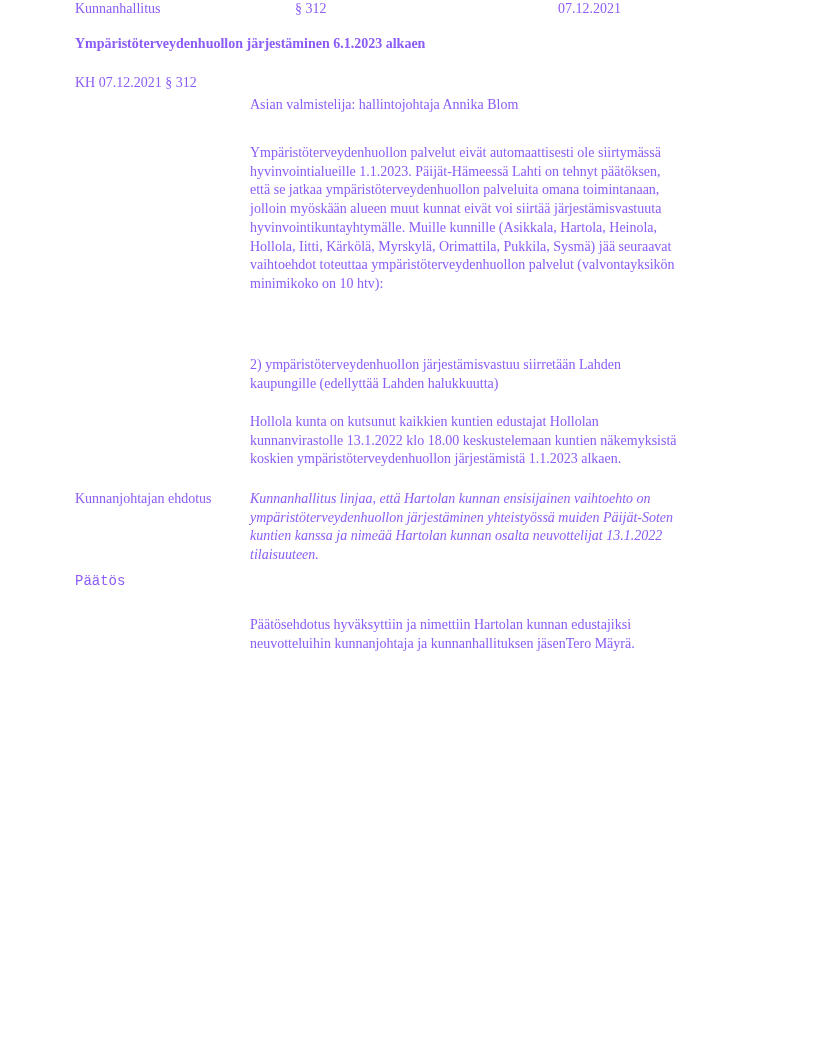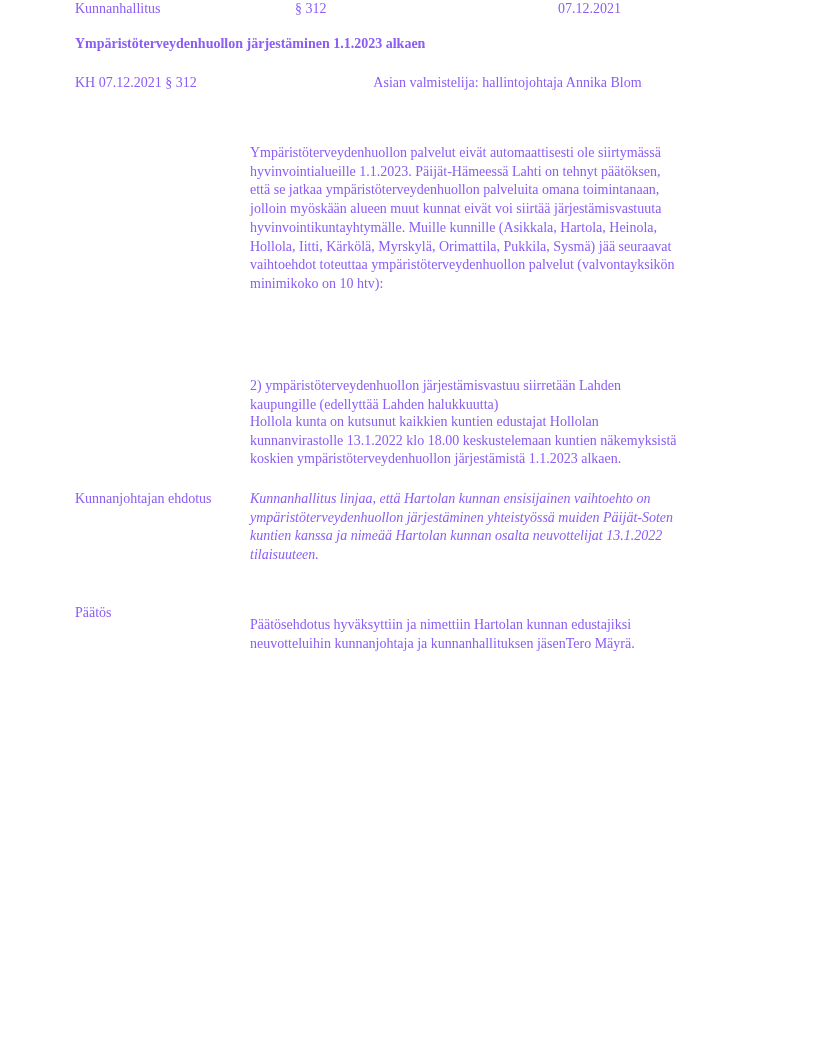--- a/index.html
+++ b/index.html
@@ -29,46 +29,46 @@
 <body>
 
 <div class="page">
 
   <div class="abs" style="top:0; left:0; width:816px;">
     <span class="abs" style="left:75px; top:0;">Kunnanhallitus</span>
     <span class="abs" style="left:295px; top:0;">§ 312</span>
     <span class="abs" style="left:518px; top:0;margin-left:40px;">07.12.2021</span>
   </div>
 
-  <div class="abs doc-title" style="top:35px; left:75px;">Ympäristöterveydenhuollon järjestäminen 1.1.2023 alkaen</div>
+  <div class="abs doc-title" style="top:35px; left:75px;">Ympäristöterveydenhuollon järjestäminen 6.1.2023 alkaen</div>
 
   <div class="abs" style="top:74px; left:75px;">KH 07.12.2021 § 312</div>
 
-  <div class="abs content-col pre" style="top:74px;text-align:center;">Asian valmistelija: hallintojohtaja Annika Blom</div>
+  <div class="abs content-col pre" style="top:96px;">Asian valmistelija: hallintojohtaja Annika Blom</div>
 
   <div class="abs content-col pre" style="top:144px;">Ympäristöterveydenhuollon palvelut eivät automaattisesti ole siirtymässä
 hyvinvointialueille 1.1.2023. Päijät-Hämeessä Lahti on tehnyt päätöksen,
 että se jatkaa ympäristöterveydenhuollon palveluita omana toimintanaan,
 jolloin myöskään alueen muut kunnat eivät voi siirtää järjestämisvastuuta
 hyvinvointikuntayhtymälle. Muille kunnille (Asikkala, Hartola, Heinola,
 Hollola, Iitti, Kärkölä, Myrskylä, Orimattila, Pukkila, Sysmä) jää seuraavat
 vaihtoehdot toteuttaa ympäristöterveydenhuollon palvelut (valvontayksikön
 minimikoko on 10 htv):</div>
 
 
-  <div class="abs content-col pre" style="top:377px;">2) ympäristöterveydenhuollon järjestämisvastuu siirretään Lahden
+  <div class="abs content-col pre" style="top:356px;">2) ympäristöterveydenhuollon järjestämisvastuu siirretään Lahden
 kaupungille (edellyttää Lahden halukkuutta)</div>
 
   <div class="abs content-col pre" style="top:413px;">Hollola kunta on kutsunut kaikkien kuntien edustajat Hollolan
 kunnanvirastolle 13.1.2022 klo 18.00 keskustelemaan kuntien näkemyksistä
 koskien ympäristöterveydenhuollon järjestämistä 1.1.2023 alkaen.</div>
 
   <div class="abs label-col" style="top:490px;">Kunnanjohtajan ehdotus</div>
   <div class="abs content-col pre" style="top:490px;font-style:italic;">Kunnanhallitus linjaa, että Hartolan kunnan ensisijainen vaihtoehto on
 ympäristöterveydenhuollon järjestäminen yhteistyössä muiden Päijät-Soten
 kuntien kanssa ja nimeää Hartolan kunnan osalta neuvottelijat 13.1.2022
 tilaisuuteen.</div>
 
-  <div class="abs label-col" style="top:604px;">Päätös</div>
+  <div class="abs label-col" style="top:572px;font-family:Liberation Mono, monospace;">Päätös</div>
   <div class="abs content-col pre" style="top:616px;">Päätösehdotus hyväksyttiin ja nimettiin Hartolan kunnan edustajiksi
 neuvotteluihin kunnanjohtaja ja kunnanhallituksen jäsenTero Mäyrä.</div>
 
 </div>
 
 </body></html>

